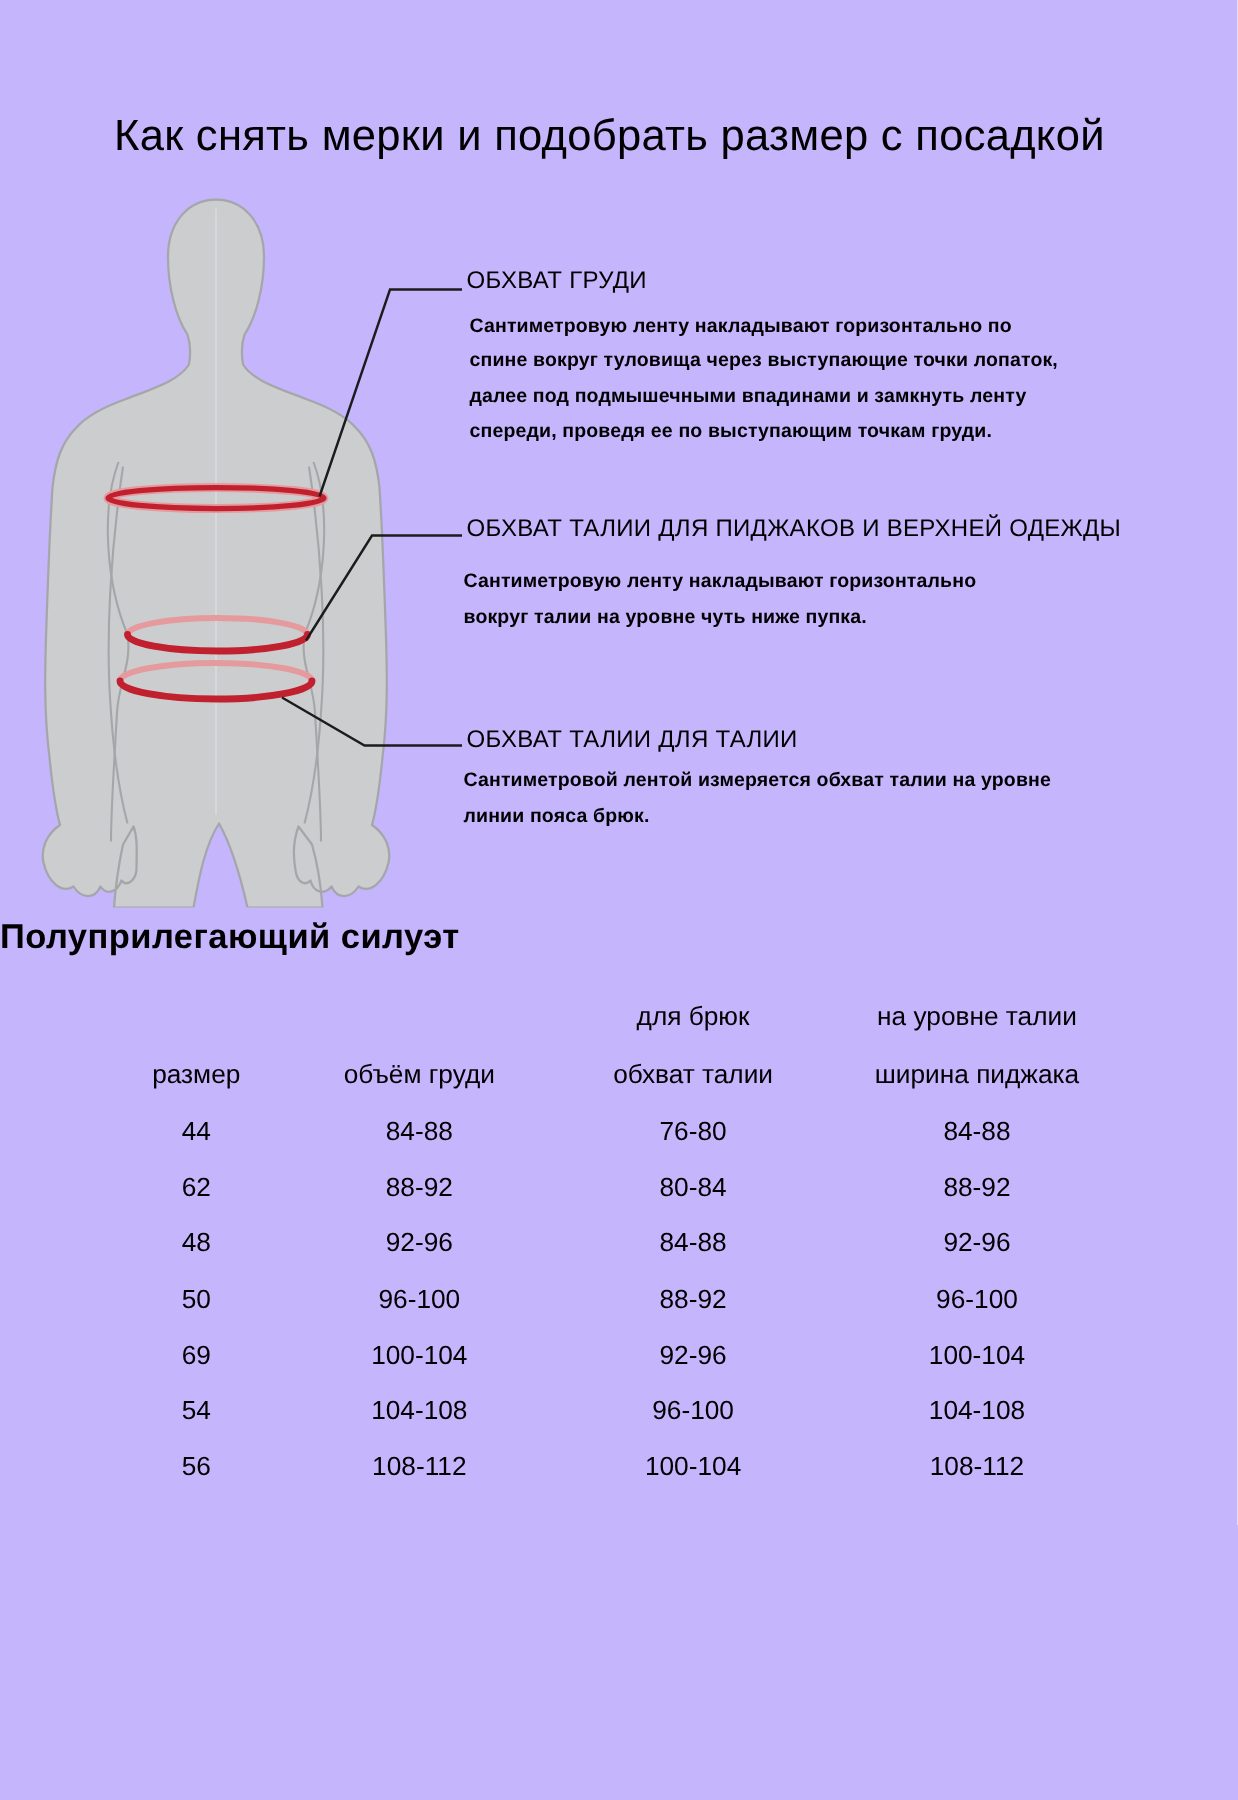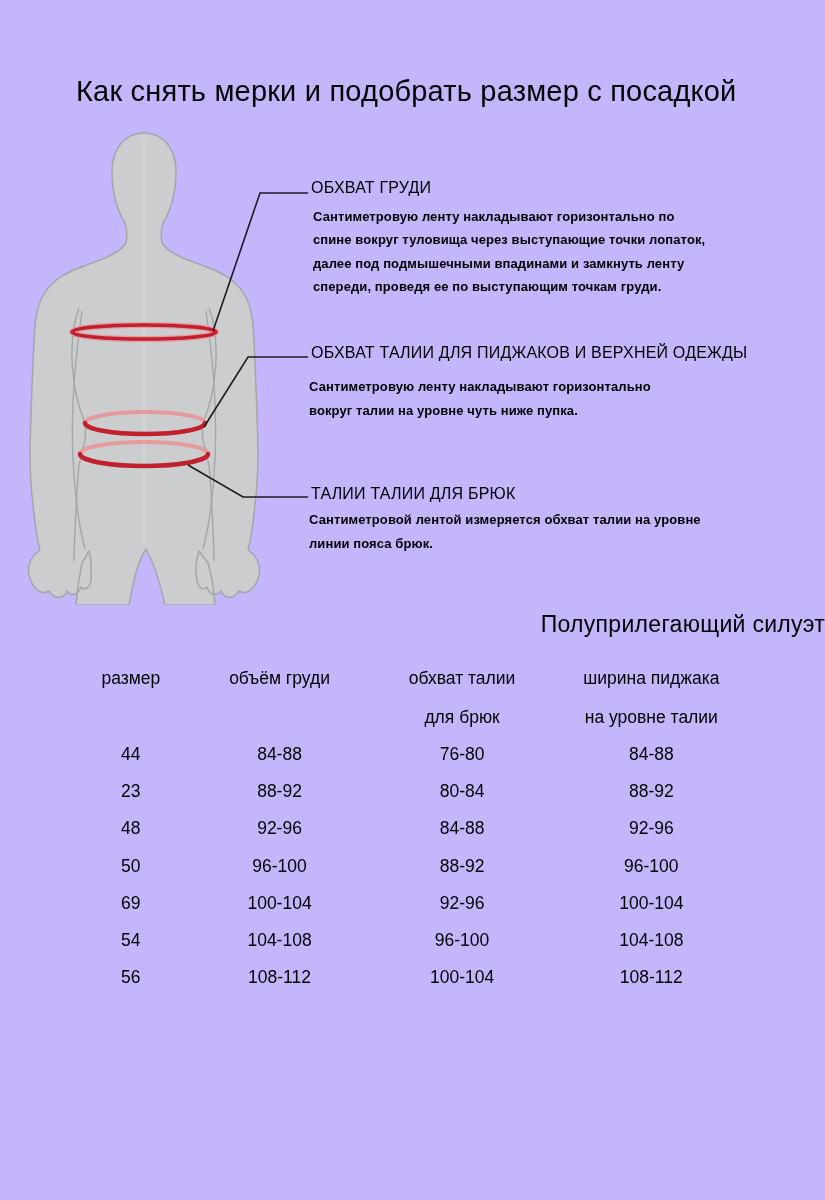--- a/index.html
+++ b/index.html
@@ -20,22 +20,22 @@
     position:absolute; font-size:13px; font-weight:700;
     white-space:pre-line; line-height:23.3px; letter-spacing:0.1px;
   }
   .pos-h1 { left:311px; top:179px; }
   .pos-b1 { left:313px; top:205px; width:470px; }
   .pos-h2 { left:311px; top:344px; }
   .pos-b2 { left:309px; top:375px; width:470px; line-height:23.6px; }
   .pos-h3 { left:311px; top:485px; }
   .pos-b3 { left:309px; top:508px; width:480px; line-height:23.6px; }
   .table-title {
-    position:absolute; left:0; top:611px; width:825px; text-align:right;
-    font-size:23px; font-weight:400; letter-spacing:0.3px;
+    position:absolute; left:0; top:611px; width:825px; text-align:left;
+    font-size:23px; font-weight:700; letter-spacing:0.3px;
   }
   .stable { position:absolute; left:70px; top:658px; width:676px; font-size:17.5px; }
   .trow { display:grid; grid-template-columns:18% 26% 28% 28%; align-items:center; }
   .trow > div { text-align:center; white-space:nowrap; }
   .trow.th1 { height:40px; }
   .trow.th2 { height:38px; }
   .trow.td  { height:37.2px; }
 </style>
 </head>
 <body>
@@ -111,48 +111,48 @@
   <div class="sec-head pos-h1">ОБХВАТ ГРУДИ</div>
   <div class="sec-body pos-b1">Сантиметровую ленту накладывают горизонтально по
 спине вокруг туловища через выступающие точки лопаток,
 далее под подмышечными впадинами и замкнуть ленту
 спереди, проведя ее по выступающим точкам груди.</div>
 
   <div class="sec-head pos-h2">ОБХВАТ ТАЛИИ ДЛЯ ПИДЖАКОВ И ВЕРХНЕЙ ОДЕЖДЫ</div>
   <div class="sec-body pos-b2">Сантиметровую ленту накладывают горизонтально
 вокруг талии на уровне чуть ниже пупка.</div>
 
-  <div class="sec-head pos-h3">ТАЛИИ ТАЛИИ ДЛЯ БРЮК</div>
+  <div class="sec-head pos-h3">ОБХВАТ ТАЛИИ ДЛЯ ТАЛИИ</div>
   <div class="sec-body pos-b3">Сантиметровой лентой измеряется обхват талии на уровне
 линии пояса брюк.</div>
 
   <div class="table-title">Полуприлегающий силуэт</div>
 
   <div class="stable">
+    <div class="trow th2">
+      <div></div>
+      <div></div>
+      <div>для брюк</div>
+      <div>на уровне талии</div>
+    </div>
     <div class="trow th1">
       <div>размер</div>
       <div>объём груди</div>
       <div>обхват талии</div>
       <div>ширина пиджака</div>
-    </div>
-    <div class="trow th2">
-      <div></div>
-      <div></div>
-      <div>для брюк</div>
-      <div>на уровне талии</div>
     </div>
 
     <div class="trow td">
       <div>44</div>
       <div>84-88</div>
       <div>76-80</div>
       <div>84-88</div>
     </div>
     <div class="trow td">
-      <div>23</div>
+      <div>62</div>
       <div>88-92</div>
       <div>80-84</div>
       <div>88-92</div>
     </div>
     <div class="trow td">
       <div>48</div>
       <div>92-96</div>
       <div>84-88</div>
       <div>92-96</div>
     </div>

